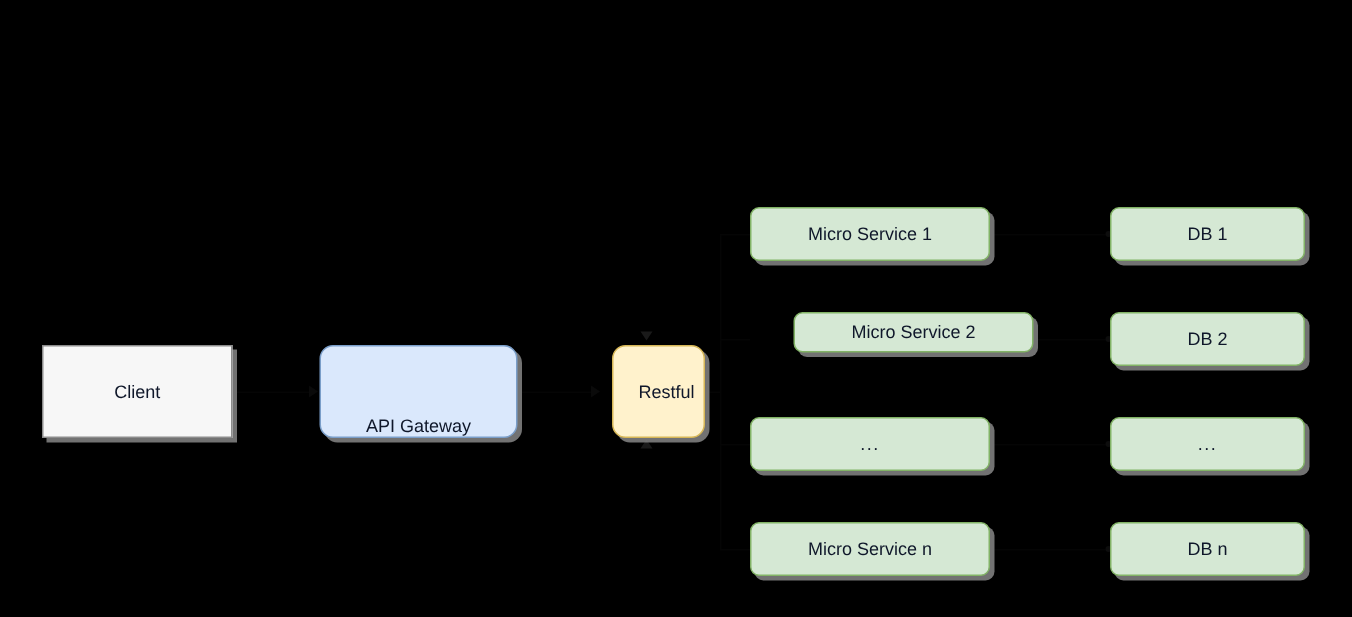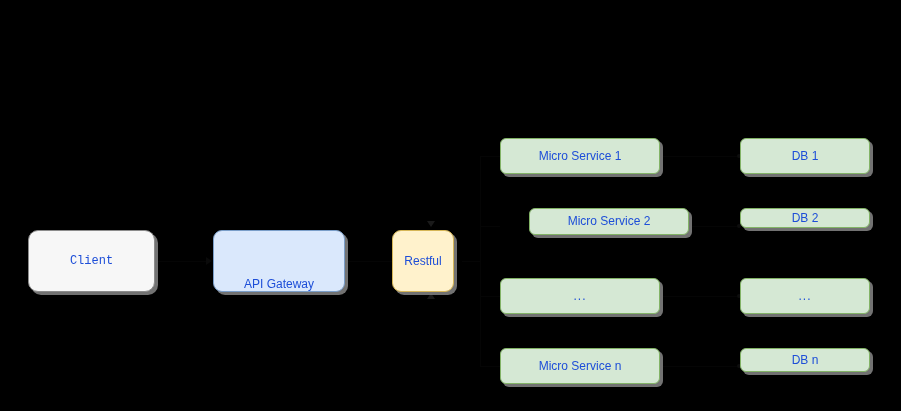--- a/index.html
+++ b/index.html
@@ -22,39 +22,38 @@
   
   .node {
     position: absolute;
     box-sizing: border-box;
     display: flex;
     align-items: center;
     justify-content: center;
     text-align: center;
     font-size: 12px;
     line-height: 1.2;
-    color: #1d4ed8;
+    color: #0f172a;
     border-radius: 7px;
     border-width: 1px;
     border-style: solid;
     box-shadow: 3px 3px 0px rgba(130,130,130,0.88);
     -webkit-font-smoothing: antialiased;
   }
   .node .node-label {
     display: block;
     padding: 0 6px;
     white-space: nowrap;
   }
 
   
   .theme-client {
     background: #f7f7f7;
     border-color: #8c8c8c;
-    border-radius: 10px;
-    font-family: Liberation Mono, monospace;
+    border-radius: 0;
   }
   .theme-gateway {
     background: #dae8fc;
     border-color: #7a9ec9;
     border-radius: 9px;
     align-items: flex-end;
   }
   .theme-restful {
     background: #fff2cc;
     border-color: #d6b656;
@@ -149,21 +148,21 @@
   <div class="endpoint-dot" style="left:737px; top:364px;"></div>
 
   <div class="node theme-client" style="left:28px; top:230px; width:127px; height:62px;">
     <span class="node-label">Client</span>
   </div>
 
   <div class="node theme-gateway" style="left:213px; top:230px; width:132px; height:62px;">
     <span class="node-label">API Gateway</span>
   </div>
 
-  <div class="node theme-restful" style="left:392px; top:230px; width:62px; height:62px;">
+  <div class="node theme-restful" style="left:408px; top:230px; width:62px; height:62px;justify-content:flex-end;">
     <span class="node-label">Restful</span>
   </div>
 
   <div class="node theme-service" style="left:500px; top:138px; width:160px; height:36px;">
     <span class="node-label">Micro Service 1</span>
   </div>
 
   <div class="node theme-service" style="left:529px; top:208px; width:160px; height:27px;">
     <span class="node-label">Micro Service 2</span>
   </div>
@@ -173,25 +172,25 @@
   </div>
 
   <div class="node theme-service" style="left:500px; top:348px; width:160px; height:36px;justify-content:center;">
     <span class="node-label">Micro Service n</span>
   </div>
 
   <div class="node theme-service" style="left:740px; top:138px; width:130px; height:36px;">
     <span class="node-label">DB 1</span>
   </div>
 
-  <div class="node theme-service" style="left:740px; top:208px; width:130px; height:20px;">
+  <div class="node theme-service" style="left:740px; top:208px; width:130px; height:36px;">
     <span class="node-label">DB 2</span>
   </div>
 
   <div class="node theme-service" style="left:740px; top:278px; width:130px; height:36px;">
     <span class="node-label ellipsis-label">...</span>
   </div>
 
-  <div class="node theme-service" style="left:740px; top:348px; width:130px; height:24px;">
+  <div class="node theme-service" style="left:740px; top:348px; width:130px; height:36px;">
     <span class="node-label">DB n</span>
   </div>
 
 </div>
 
 </body></html>

